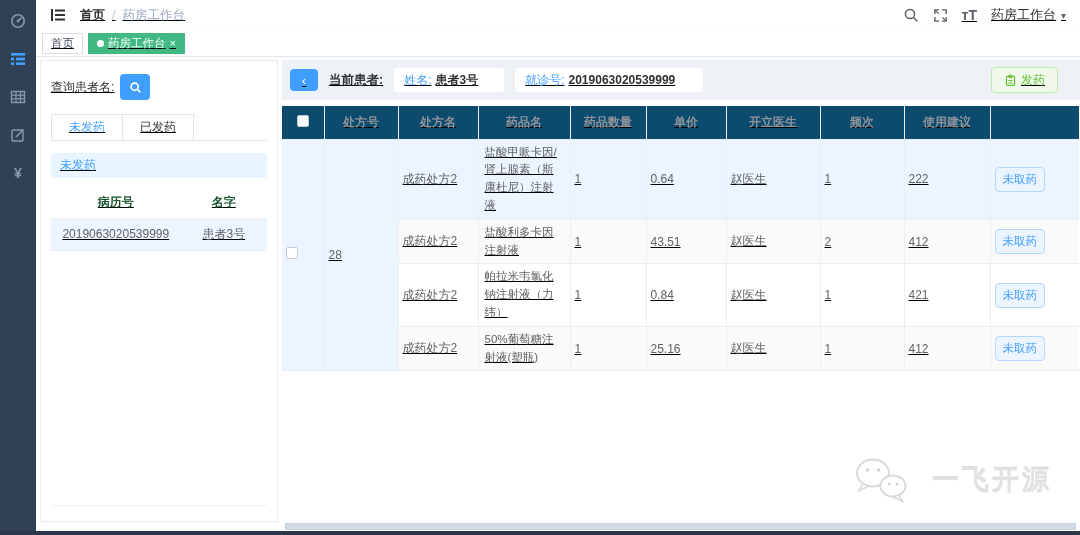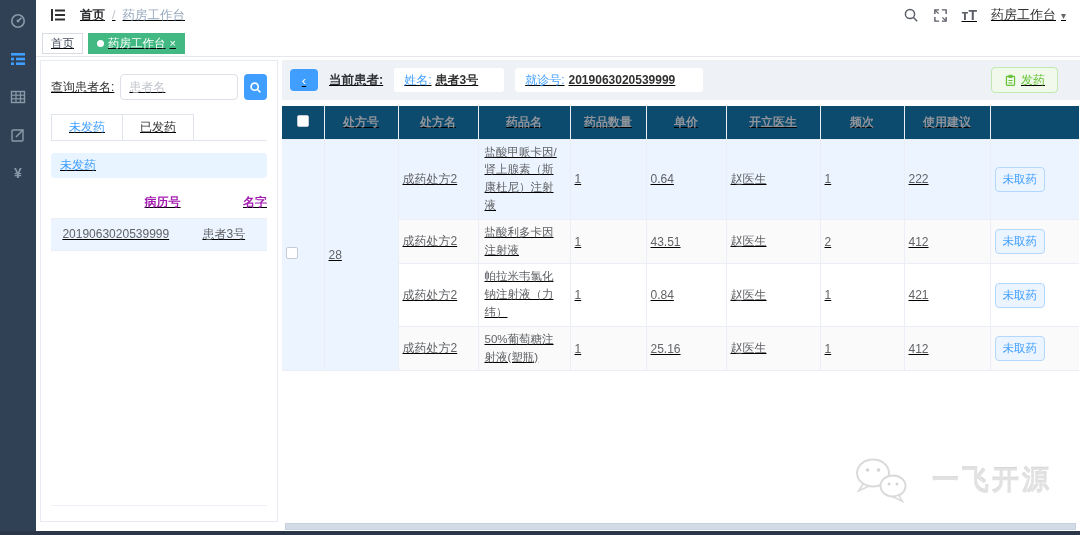--- a/index.html
+++ b/index.html
@@ -50,21 +50,21 @@
   .search-btn { width:30px; height:26px; background:#409eff; border:none; border-radius:4px;
     display:flex; align-items:center; justify-content:center; cursor:pointer; }
   .tabs { display:flex; margin-top:14px; border-bottom:1px solid #dfe4ed; }
   .tab { height:26px; padding:0 17px; display:flex; align-items:center; font-size:12px;
     color:#303133; border:1px solid #dfe4ed; border-bottom:none; background:#fff; cursor:pointer; }
   .tab + .tab { border-left:none; }
   .tab.active { color:#409eff; }
   .alert-banner { margin-top:12px; background:#e8f4ff; border-radius:4px; padding:4px 9px;
     font-size:12px; color:#409eff; }
   .ptable { margin-top:10px; width:100%; border-collapse:collapse; font-size:12px; table-layout:fixed; }
-  .ptable th { color:#a21caf; font-weight:bold; height:30px; text-align:right; }
+  .ptable th { color:#14532d; font-weight:bold; height:30px; text-align:center; }
   .ptable td { height:32px; text-align:center; color:#606266;
     border-top:1px solid #ebeef5; border-bottom:1px solid #ebeef5; }
   .ptable tr.selected td { background:#ecf5ff; }
   .panel-bottom-line { margin-top:auto; border-top:1px solid #eef0f7; height:16px; }
 
   
   .main-panel { flex:1; display:flex; flex-direction:column; min-width:0; position:relative; background:#fff; }
   .toolbar { height:40px; background:#eef1f6; display:flex; align-items:center; gap:11px; padding:0 8px; }
   .back-btn { width:28px; height:22px; background:#409eff; color:#fff; border:none; border-radius:4px;
     font-size:13px; line-height:1; cursor:pointer; display:flex; align-items:center; justify-content:center; }
@@ -195,21 +195,20 @@
         <span>药房工作台</span>
         <span class="tag-close">×</span>
       </span>
     </div>
 
     <div class="content">
 
       <div class="left-panel">
         <div class="query-row">
           <span class="query-label">查询患者名:</span>
-          <input class="query-input" placeholder="患者名" style="">
           <button class="search-btn">
             <svg width="13" height="13" viewBox="0 0 16 16">
                 <circle cx="7" cy="7" r="4.4" fill="none" stroke="#fff" stroke-width="2"></circle>
                 <line x1="10.5" y1="10.5" x2="14" y2="14" stroke="#fff" stroke-width="2"></line>
               </svg>
           </button>
         </div>
 
         <div class="tabs">
           <span class="tab active">未发药</span>

